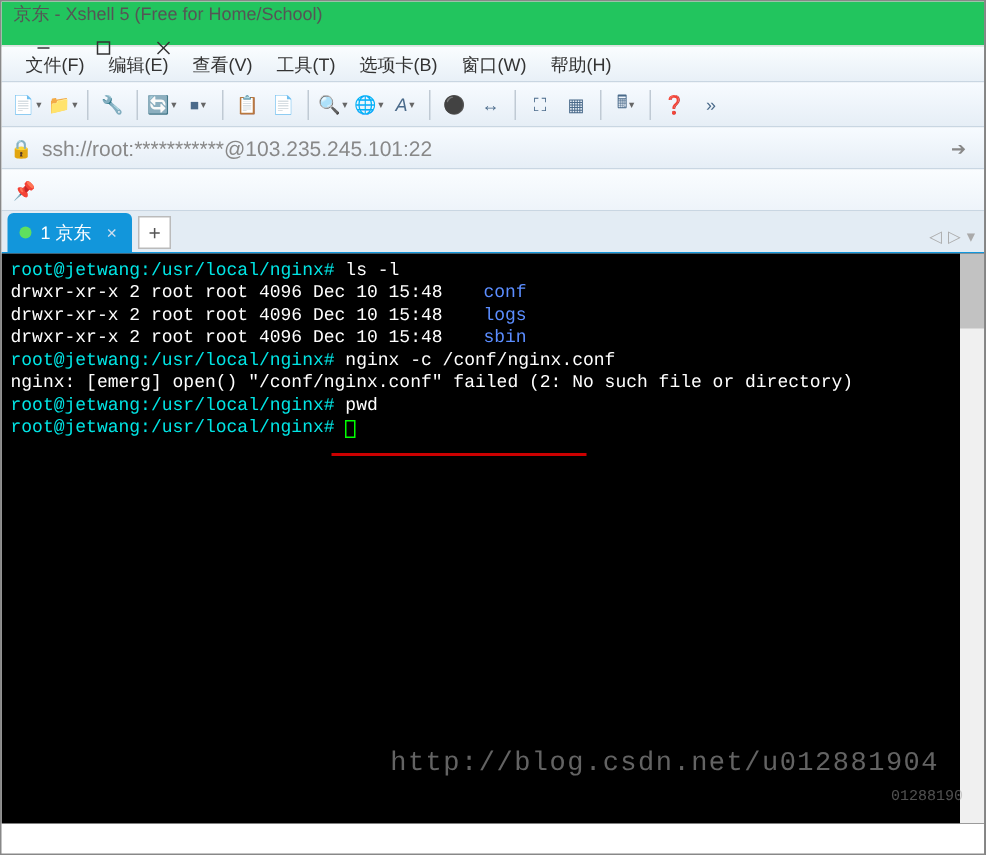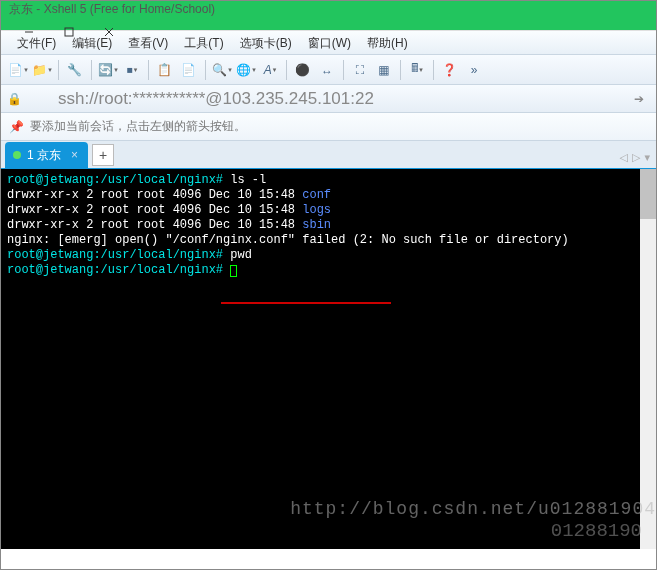--- a/index.html
+++ b/index.html
@@ -10,40 +10,40 @@
 .win-controls { display: flex; gap: 0; }
 .win-btn { width: 40px; height: 28px; display: flex; align-items: center; justify-content: center; color: #555; }
 .menubar { height: 24px; background: linear-gradient(#fafdff, #e8f0f7); display: flex; align-items: flex-end; padding: 0 8px; border-bottom: 1px solid #c9d6e2; }
 .menubar-item { padding: 2px 8px; color: #333; cursor: default; }
 .toolbar { height: 30px; background: linear-gradient(#f7fbff, #e6eef6); display: flex; align-items: center; padding: 0 6px; gap: 2px; border-bottom: 1px solid #c9d6e2; }
 .tool-btn { width: 22px; height: 22px; display: flex; align-items: center; justify-content: center; border-radius: 2px; color: #4a6a8a; }
 .tool-btn .drop { font-size: 7px; margin-left: 1px; color: #666; }
 .tool-sep { width: 1px; height: 20px; background: #c0cad4; margin: 0 3px; }
 .addrbar { height: 28px; background: linear-gradient(#f7fbff, #e6eef6); display: flex; align-items: center; padding: 0 6px; border-bottom: 1px solid #c9d6e2; }
 .addr-lock { margin-right: 6px; color: #888; }
-.addr-text { flex: 1; color: #888; font-size: 17px; margin-left: 30px; }
+.addr-text { flex: 1; color: #888; font-size: 14px; }
 .addr-arrow { color: #888; padding: 0 6px; }
 .infobar { height: 28px; background: linear-gradient(#fafdff, #eef4fa); display: flex; align-items: center; padding: 0 8px; border-bottom: 1px solid #c9d6e2; color: #777; font-size: 12px; }
 .infobar-icon { margin-right: 6px; color: #888; }
 .tabbar { height: 28px; background: #e3ecf4; display: flex; align-items: flex-end; padding: 0 4px; position: relative; border-bottom: 1px solid #1296db; }
 .tab { height: 26px; background: #1296db; color: #fff; display: flex; align-items: center; padding: 0 10px 0 8px; border-radius: 4px 4px 0 0; margin-right: 2px; font-size: 12px; }
 .tab-dot { width: 8px; height: 8px; background: #5fe05f; border-radius: 50%; margin-right: 6px; }
 .tab-close { margin-left: 10px; color: #cde; font-size: 12px; }
 .tab-add { width: 22px; height: 22px; border: 1px solid #bbb; background: #fff; display: flex; align-items: center; justify-content: center; margin-left: 2px; margin-bottom: 2px; font-size: 14px; color: #555; }
 .tab-nav { position: absolute; right: 6px; bottom: 4px; display: flex; gap: 4px; color: #aaa; font-size: 11px; }
 .terminal { background: #000; height: 380px; padding: 4px 6px; font-family: Consolas, "Courier New", monospace; font-size: 12px; line-height: 15px; color: #fff; position: relative; overflow: hidden; }
 .terminal .line { white-space: pre; }
 .c-cyan { color: #00e5e5; }
-.c-blue { color: #5b8dff; }
+.c-blue { color: #5b8dff; margin-left: 20px; }
 .cursor { display: inline-block; width: 7px; height: 12px; border: 1px solid #0f0; vertical-align: text-bottom; }
 .scroll-track { position: absolute; right: 0; top: 0; width: 16px; height: 100%; background: #f0f0f0; }
 .scroll-thumb { position: absolute; right: 0; top: 0; width: 16px; height: 50px; background: #c2c2c2; }
 .underline { position: absolute; height: 2px; background: #c00; }
-.watermark { position: absolute; right: 0; bottom: 32px; color: rgba(180,180,180,0.55); font-family: "Courier New", monospace; font-size: 18px; letter-spacing: 1px; }
-.wm2 { position: absolute; right: 14px; bottom: 10px; color: rgba(160,160,160,0.5); font-size: 19px; margin-left: 29px; }
+.watermark { position: absolute; right: 30px; bottom: 32px; color: rgba(180,180,180,0.55); font-family: "Courier New", monospace; font-size: 18px; letter-spacing: 1px; }
+.wm2 { position: absolute; right: 14px; bottom: 10px; color: rgba(160,160,160,0.5); font-size: 10px; margin-left: 29px; }
 </style>
 </head>
 <body>
 
 <div class="titlebar">
   <svg class="titlebar-icon" viewBox="0 0 16 16">
       <circle cx="8" cy="8" r="6" fill="#d33" stroke="#a00"></circle>
     </svg>
   <div class="titlebar-text">京东 - Xshell 5 (Free for Home/School)</div>
   <div class="win-controls">
@@ -108,21 +108,20 @@
 </div>
 
 <div class="addrbar">
   <span class="addr-lock">🔒</span>
   <div class="addr-text">ssh://root:***********@103.235.245.101:22</div>
   <span class="addr-arrow">➔</span>
 </div>
 
 <div class="infobar">
   <span class="infobar-icon">📌</span>
-  <span>要添加当前会话，点击左侧的箭头按钮。</span>
 </div>
 
 <div class="tabbar">
   <div class="tab">
     <span class="tab-dot"></span>
     <span>1 京东</span>
     <span class="tab-close">×</span>
   </div>
   <div class="tab-add">+</div>
   <div class="tab-nav">
@@ -136,16 +135,17 @@
   <div class="scroll-track">
     <div class="scroll-thumb"></div>
   </div>
   <div class="underline" style="top:133px; left:220px; width:170px;"></div>
   <div class="watermark">http://blog.csdn.net/u012881904</div>
   <div class="wm2">01288190</div>
 <div class="line"><span class="c-cyan">root@jetwang:/usr/local/nginx#</span> ls -l</div>
     <div class="line">drwxr-xr-x 2 root root 4096 Dec 10 15:48 <span class="c-blue">conf</span></div>
     <div class="line">drwxr-xr-x 2 root root 4096 Dec 10 15:48 <span class="c-blue">logs</span></div>
     <div class="line">drwxr-xr-x 2 root root 4096 Dec 10 15:48 <span class="c-blue">sbin</span></div>
+    <div class="line"><span class="c-cyan">root@jetwang:/usr/local/nginx#</span> nginx -c /conf/nginx.conf</div>
     <div class="line">nginx: [emerg] open() "/conf/nginx.conf" failed (2: No such file or directory)</div>
     <div class="line"><span class="c-cyan">root@jetwang:/usr/local/nginx#</span> pwd</div>
     <div class="line"><span class="c-cyan">root@jetwang:/usr/local/nginx#</span> <span class="cursor"></span></div>
   </div>
 
 </body></html>

